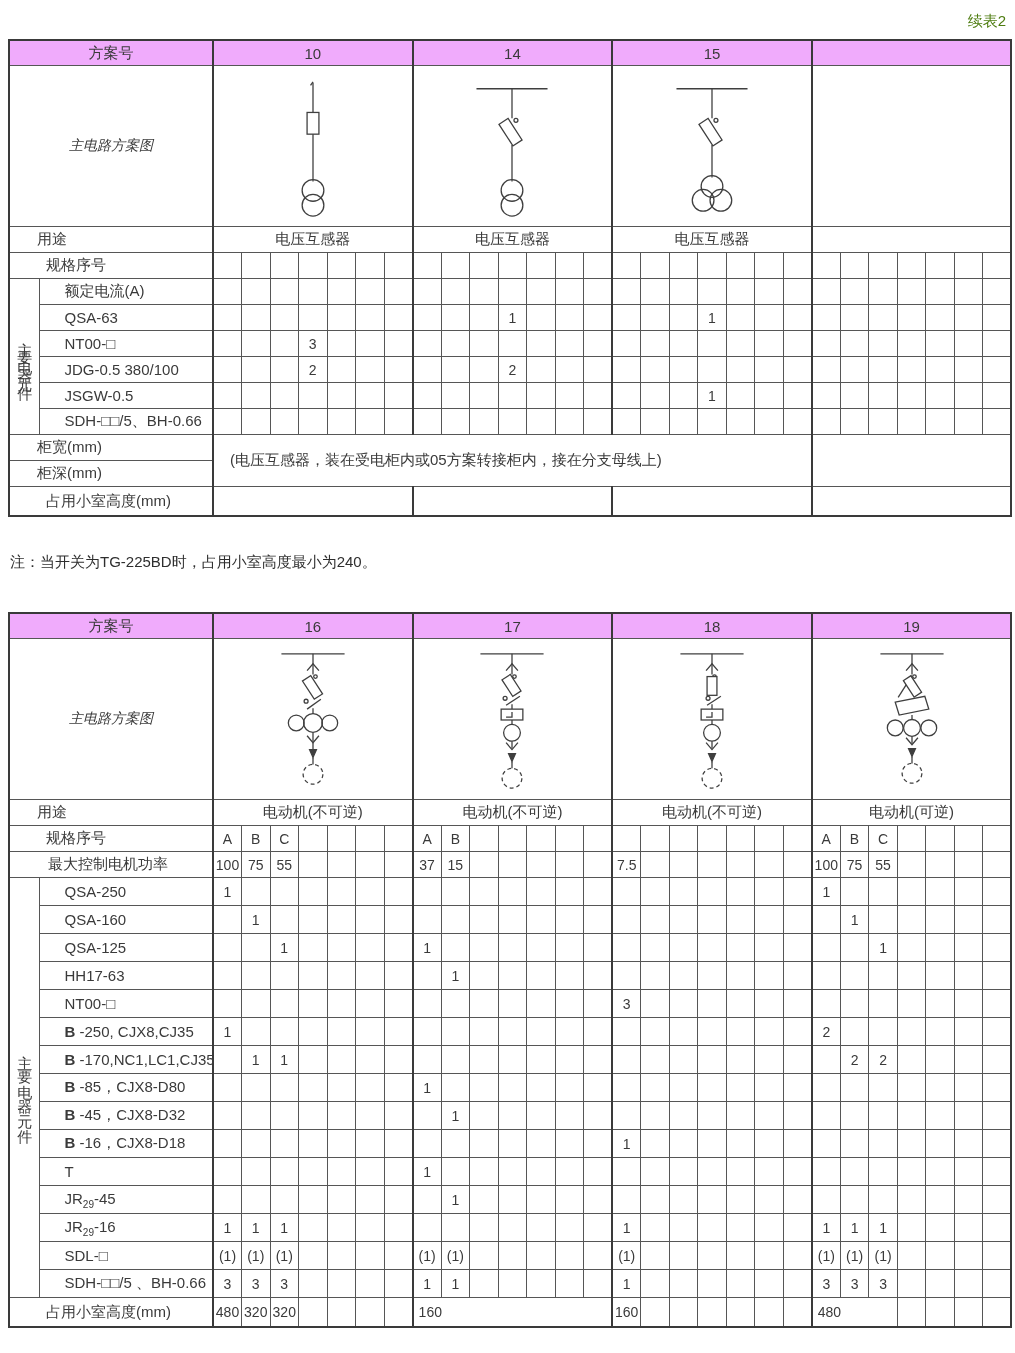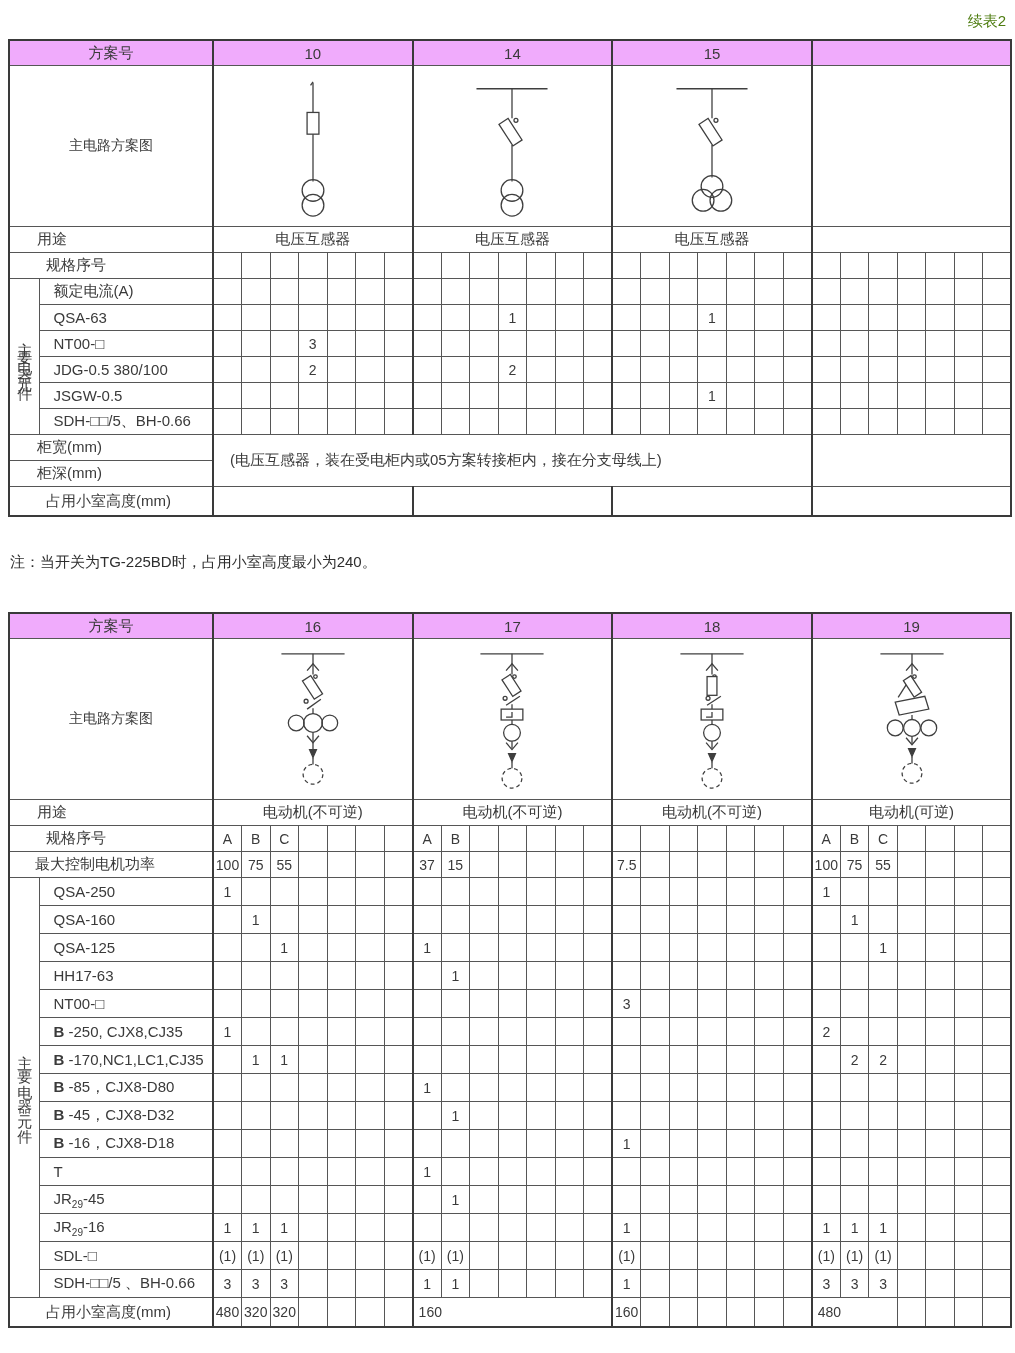--- a/index.html
+++ b/index.html
@@ -4,25 +4,25 @@
 <style>
   html,body{margin:0;padding:0;background:#ffffff;}
   body{width:1015px;font-family:"Liberation Sans","DejaVu Sans",sans-serif;color:#333;}
   .page{padding:6px 5px 10px 6px;}
   .cont-label{text-align:right;font-size:15px;color:#4d7c0f;margin:6px 4px 8px 0;}
   table{border-collapse:collapse;table-layout:fixed;width:1002px;border:2px solid #3a3a3a;margin-left:2px;background:#fff;}
   td,th{border:1px solid #565656;font-size:14px;text-align:center;padding:0;height:25px;overflow:hidden;white-space:nowrap;vertical-align:middle;color:#3a3a3a;}
   th{font-weight:normal;}
   .hdr,.hl{background:#f0abfc;font-size:15px;height:24px;}
   .gl{border-left:2px solid #3a3a3a;}
-  .lbl{text-align:left;font-size:15px;padding-left:14px;}
+  .lbl{text-align:left;font-size:15px;padding-left:25px;}
   .pm{padding-left:27px;}
-  .pm3{padding-left:25px;}
+  .pm3{padding-left:38px;}
   .pl{padding-left:36px;}
-  .diagc{height:160px;}
+  .diagc{height:160px;font-style:italic;}
   .usage{font-size:15px;}
   .note{text-align:left;padding-left:16px;font-size:15px;}
   .vert{writing-mode:vertical-rl;text-orientation:upright;font-size:15px;letter-spacing:9px;padding:4px 0;}
   .t2 .vert{letter-spacing:15px;}
   .t2 tr.comp td{height:27px;}
   .hcell{height:28px;}
   .la{text-align:left;padding-left:5px;}
   .v{font-size:14px;}
   sub{font-size:10px;}
   b.bb{font-weight:bold;}

